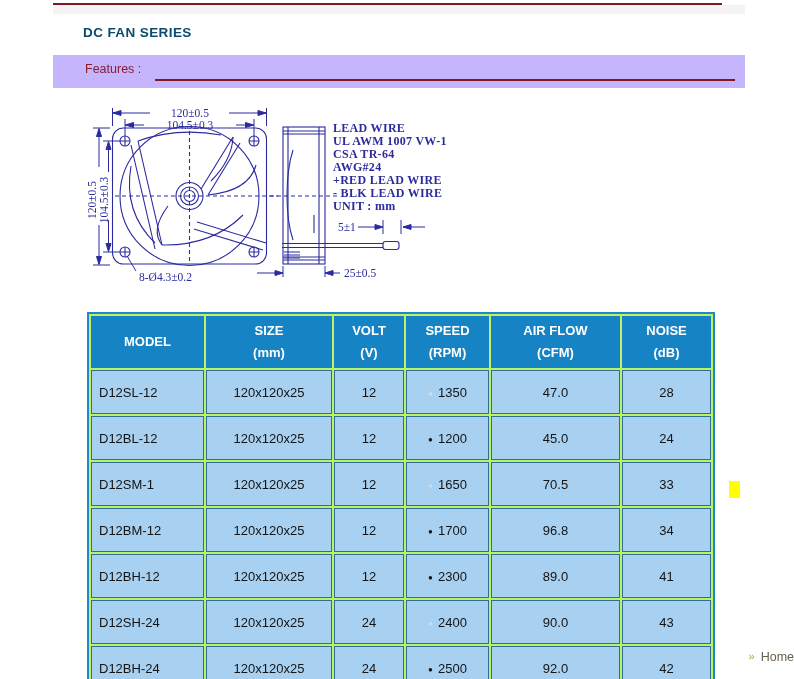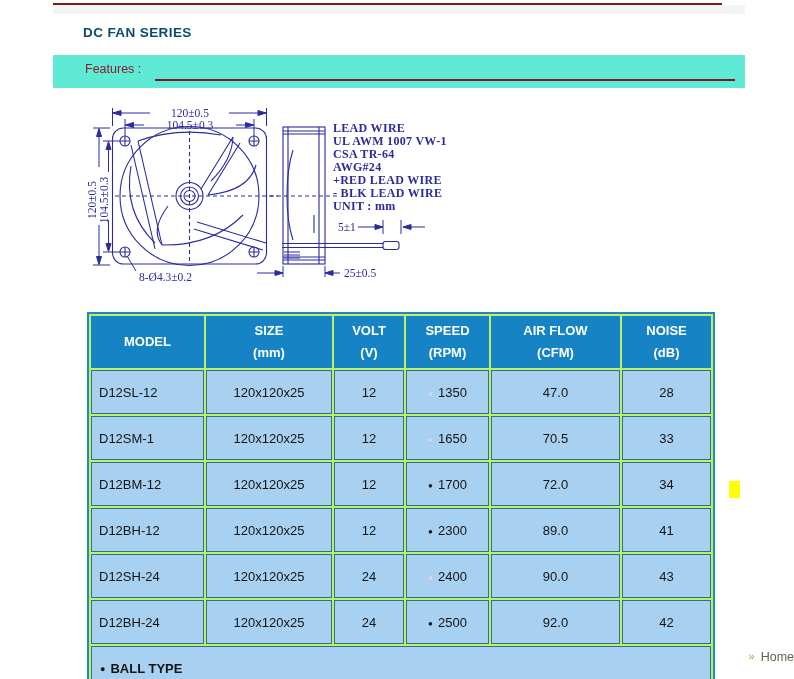--- a/index.html
+++ b/index.html
@@ -7,21 +7,21 @@
     width:794px;height:679px;position:relative;background:#ffffff;
     font-family:"Liberation Sans",sans-serif;overflow:hidden;
   }
   
   .top-rule{position:absolute;left:53px;top:3px;width:669px;height:2px;background:#7b1a22;}
   .top-band{position:absolute;left:53px;top:5px;width:692px;height:9px;background:#f4f4f5;}
   .page-title{
     position:absolute;left:83px;top:25px;font-size:13.5px;font-weight:bold;
     color:#0c4a6e;letter-spacing:.4px;
   }
-  .features-band{position:absolute;left:53px;top:55px;width:692px;height:33px;background:#5eead4;}
+  .features-band{position:absolute;left:53px;top:55px;width:692px;height:33px;background:#c4b5fd;}
   .features-label{position:absolute;left:32px;top:7px;font-size:12.5px;color:#8e1b2e;}
   .features-rule{position:absolute;left:102px;top:24px;width:580px;height:2px;background:#7b1a22;}
 
   .drawing{position:absolute;left:85px;top:98px;}
   .drawing svg text{font-family:"Liberation Serif",serif;fill:#2b2b9e;}
   .dim-text{font-size:11.5px;}
   .note-text{font-size:12px;font-weight:bold;letter-spacing:.3px;}
 
   
   .spec-table{
@@ -213,33 +213,41 @@
   <tbody>
     <tr>
       <td class="model">D12SL-12</td>
       <td>120x120x25</td>
       <td>12</td>
       <td><span class="dot sleeve">●</span><span>1350</span></td>
       <td>47.0</td>
       <td>28</td>
     </tr>
     <tr>
+      <td class="model">D12BL-12</td>
+      <td>120x120x25</td>
+      <td>12</td>
+      <td><span class="dot ball">●</span><span>1200</span></td>
+      <td>45.0</td>
+      <td>24</td>
+    </tr>
+    <tr>
       <td class="model">D12SM-1</td>
       <td>120x120x25</td>
       <td>12</td>
       <td><span class="dot sleeve">●</span><span>1650</span></td>
       <td>70.5</td>
       <td>33</td>
     </tr>
     <tr>
       <td class="model">D12BM-12</td>
       <td>120x120x25</td>
       <td>12</td>
       <td><span class="dot ball">●</span><span>1700</span></td>
-      <td>72.0</td>
+      <td>96.8</td>
       <td>34</td>
     </tr>
     <tr>
       <td class="model">D12BH-12</td>
       <td>120x120x25</td>
       <td>12</td>
       <td><span class="dot ball">●</span><span>2300</span></td>
       <td>89.0</td>
       <td>41</td>
     </tr>

